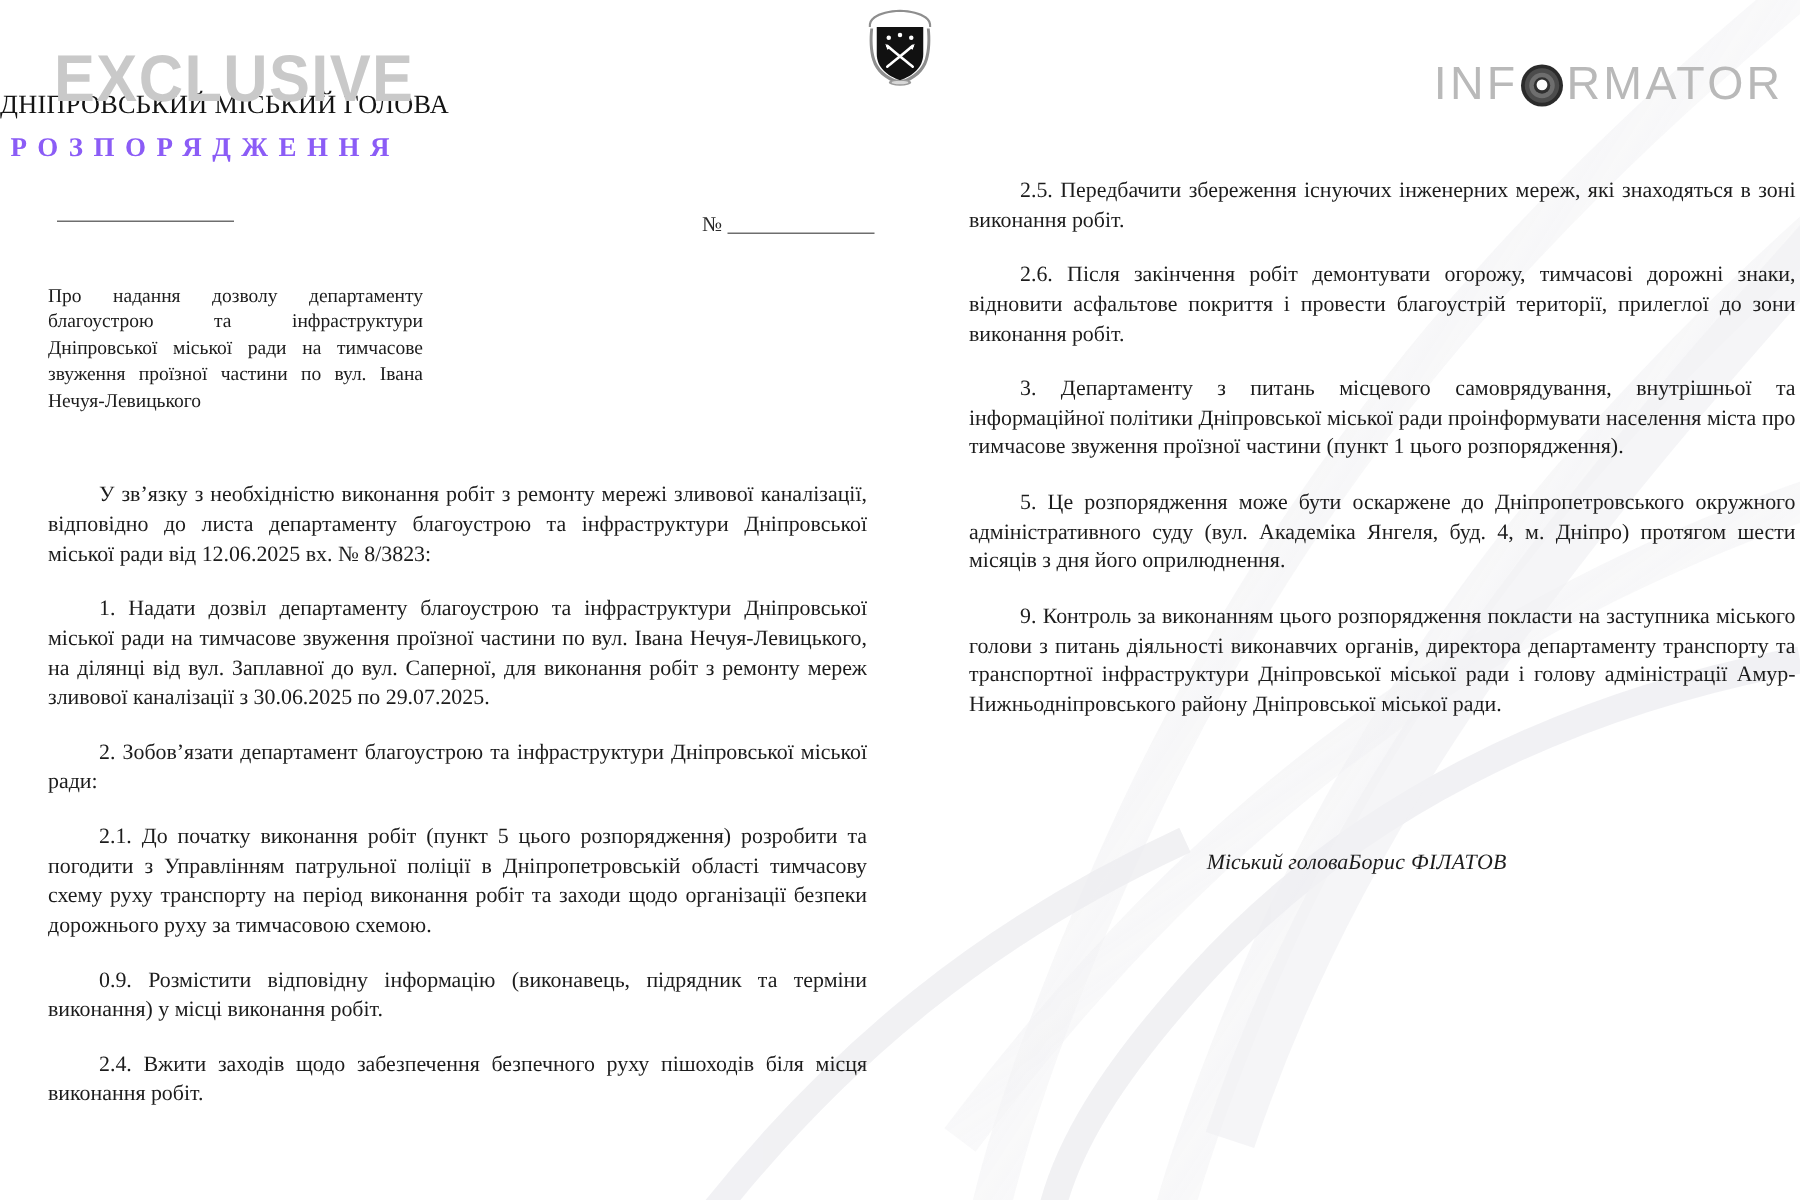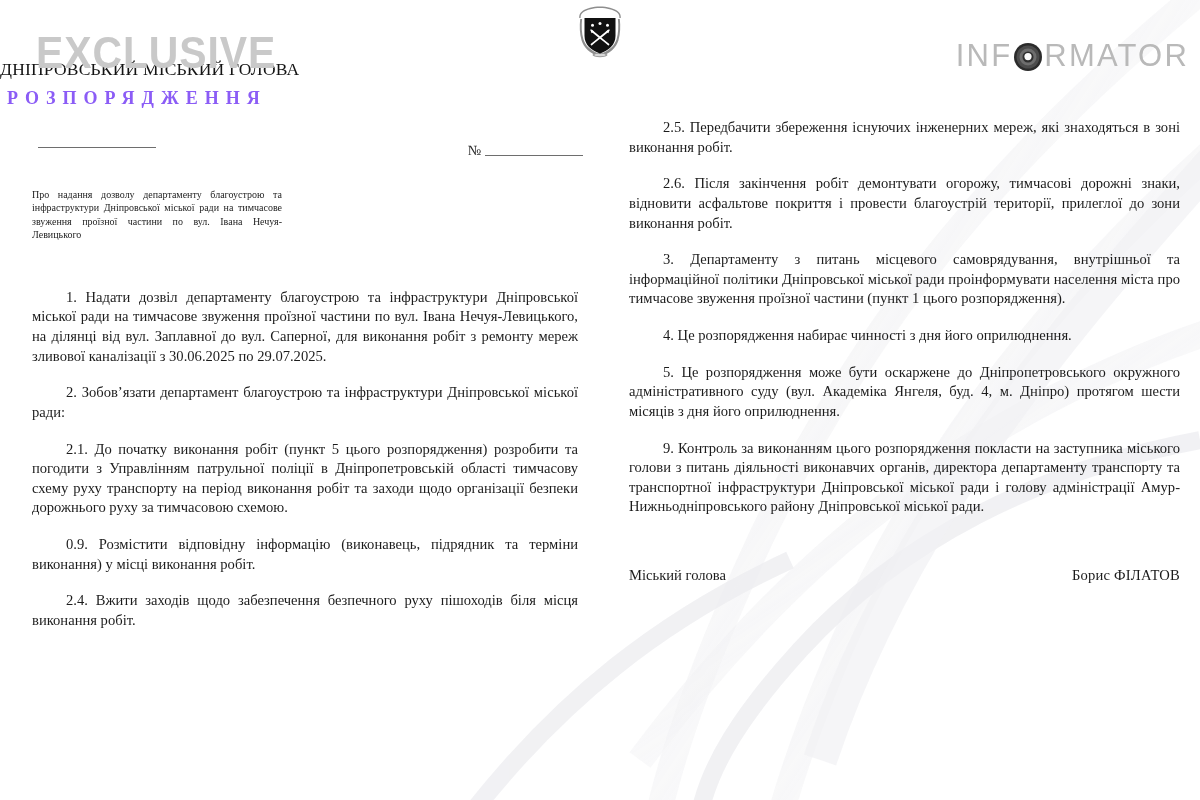--- a/index.html
+++ b/index.html
@@ -156,57 +156,58 @@
     text-justify: inter-word;
     hyphens: none;
     color: #1c1c1c;
   }
   #left-column {
     left: 32px;
     top: 188px;
     width: 546px;
   }
   #right-column {
-    left: 629px;
+    left: 646px;
     top: 118px;
     width: 551px;
   }
 
   .para {
     margin: 0 0 17px 0;
     text-align: justify;
   }
   .para:last-child { margin-bottom: 0; }
   .para.indent { text-indent: 34px; }
 
   
   #subject-block {
     width: 250px;
-    font-size: 10px;
+    font-size: 13px;
     line-height: 1.345;
     text-align: justify;
     margin-bottom: 0;
   }
 
   
   #left-body {
     margin-top: 46px;
   }
 
   
   #signature-row {
     position: absolute;
     left: 629px;
     top: 567px;
     width: 551px;
     display: flex;
-    justify-content: space-between;
+    justify-content: center;
     align-items: baseline;
     font-size: 14.6px;
     color: #1c1c1c;
+    font-style: italic;
   }
   #signature-name { letter-spacing: 0.2px; }
 </style>
 </head>
 <body>
 
 <svg id="bg-watermark" width="1200" height="800" viewBox="0 0 1200 800" aria-hidden="true">
   <defs>
     <linearGradient id="swirlFade" x1="0" y1="0" x2="1" y2="1">
       <stop offset="0%" stop-color="#e9e9ec" stop-opacity="0.9"></stop>
@@ -284,33 +285,33 @@
       <span id="number-symbol">№</span>
       <span id="number-blank"></span>
     </div>
   </div>
 
   <div id="left-column" class="column">
 
     <div id="subject-block" class="para">Про надання дозволу департаменту благоустрою та інфраструктури Дніпровської міської ради на тимчасове звуження проїзної частини по вул. Івана Нечуя-Левицького</div>
 
     <div id="left-body">
+      <p class="para indent">У зв’язку з необхідністю виконання робіт з ремонту мережі зливової каналізації, відповідно до листа департаменту благоустрою та інфраструктури Дніпровської міської ради від 12.06.2025 вх. № 8/3823:</p>
       <p class="para indent">1. Надати дозвіл департаменту благоустрою та інфраструктури Дніпровської міської ради на тимчасове звуження проїзної частини по вул. Івана Нечуя-Левицького, на ділянці від вул. Заплавної до вул. Саперної, для виконання робіт з ремонту мереж зливової каналізації з 30.06.2025 по 29.07.2025.</p>
       <p class="para indent">2. Зобов’язати департамент благоустрою та інфраструктури Дніпровської міської ради:</p>
       <p class="para indent">2.1. До початку виконання робіт (пункт 5 цього розпорядження) розробити та погодити з Управлінням патрульної поліції в Дніпропетровській області тимчасову схему руху транспорту на період виконання робіт та заходи щодо організації безпеки дорожнього руху за тимчасовою схемою.</p>
       <p class="para indent">0.9. Розмістити відповідну інформацію (виконавець, підрядник та терміни виконання) у місці виконання робіт.</p>
       <p class="para indent">2.4. Вжити заходів щодо забезпечення безпечного руху пішоходів біля місця виконання робіт.</p>
     </div>
   </div>
 
   <div id="right-column" class="column">
     <p class="para indent">2.5. Передбачити збереження існуючих інженерних мереж, які знаходяться в зоні виконання робіт.</p>
     <p class="para indent">2.6. Після закінчення робіт демонтувати огорожу, тимчасові дорожні знаки, відновити асфальтове покриття і провести благоустрій території, прилеглої до зони виконання робіт.</p>
     <p class="para indent">3. Департаменту з питань місцевого самоврядування, внутрішньої та інформаційної політики Дніпровської міської ради проінформувати населення міста про тимчасове звуження проїзної частини (пункт 1 цього розпорядження).</p>
-    <p class="para indent">4. Це розпорядження набирає чинності з дня його оприлюднення.</p>
     <p class="para indent">5. Це розпорядження може бути оскаржене до Дніпропетровського окружного адміністративного суду (вул. Академіка Янгеля, буд. 4, м. Дніпро) протягом шести місяців з дня його оприлюднення.</p>
     <p class="para indent">9. Контроль за виконанням цього розпорядження покласти на заступника міського голови з питань діяльності виконавчих органів, директора департаменту транспорту та транспортної інфраструктури Дніпровської міської ради і голову адміністрації Амур-Нижньодніпровського району Дніпровської міської ради.</p>
   </div>
 
   <div id="signature-row">
     <span id="signature-position">Міський голова</span>
     <span id="signature-name">Борис ФІЛАТОВ</span>
   </div>
 
 </div>

